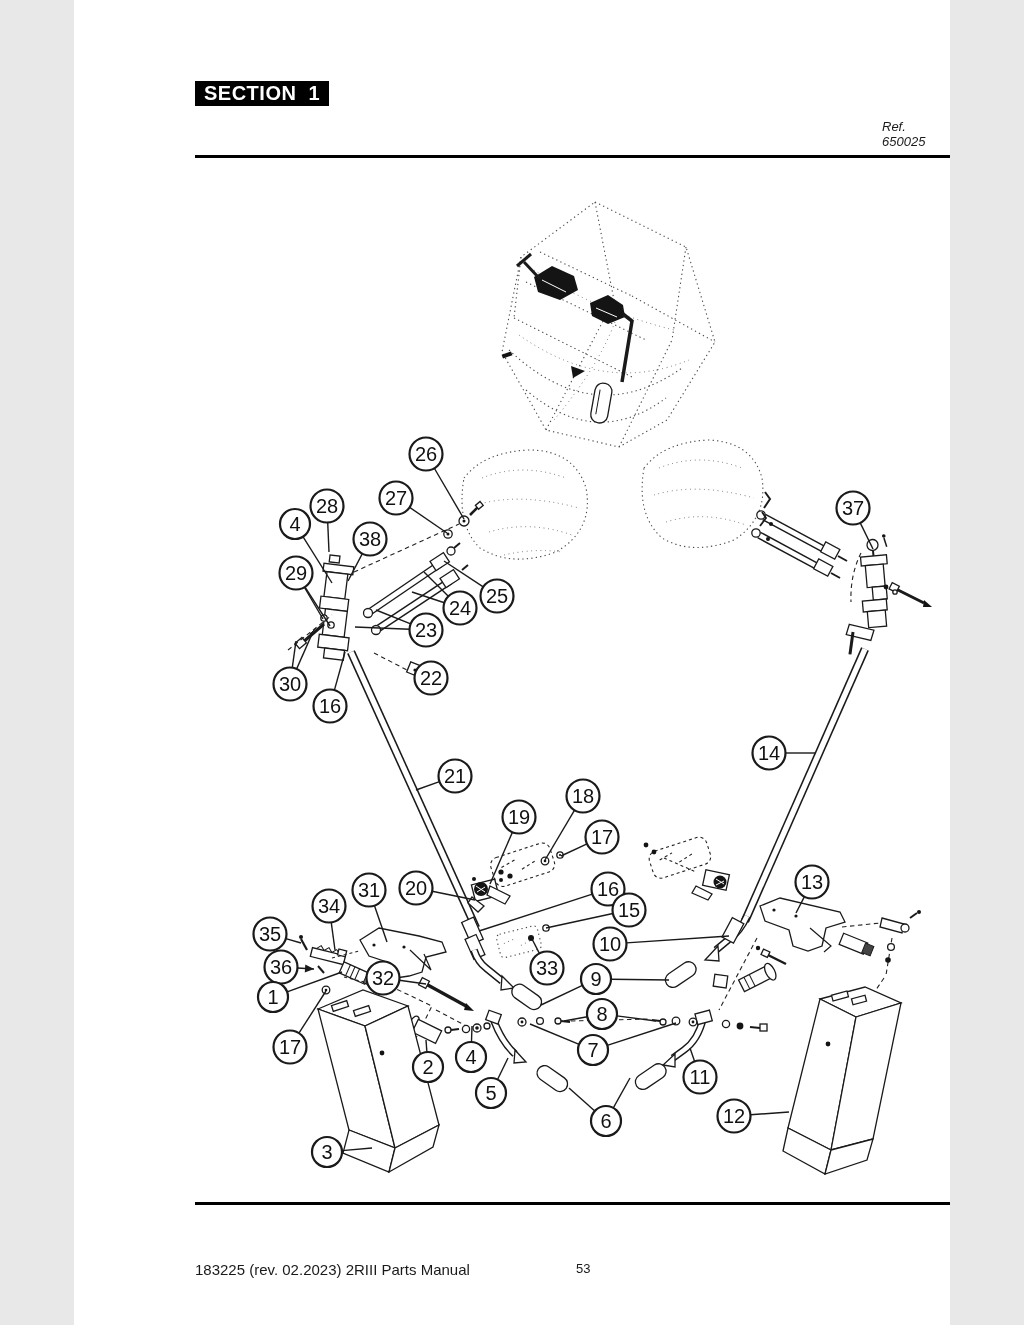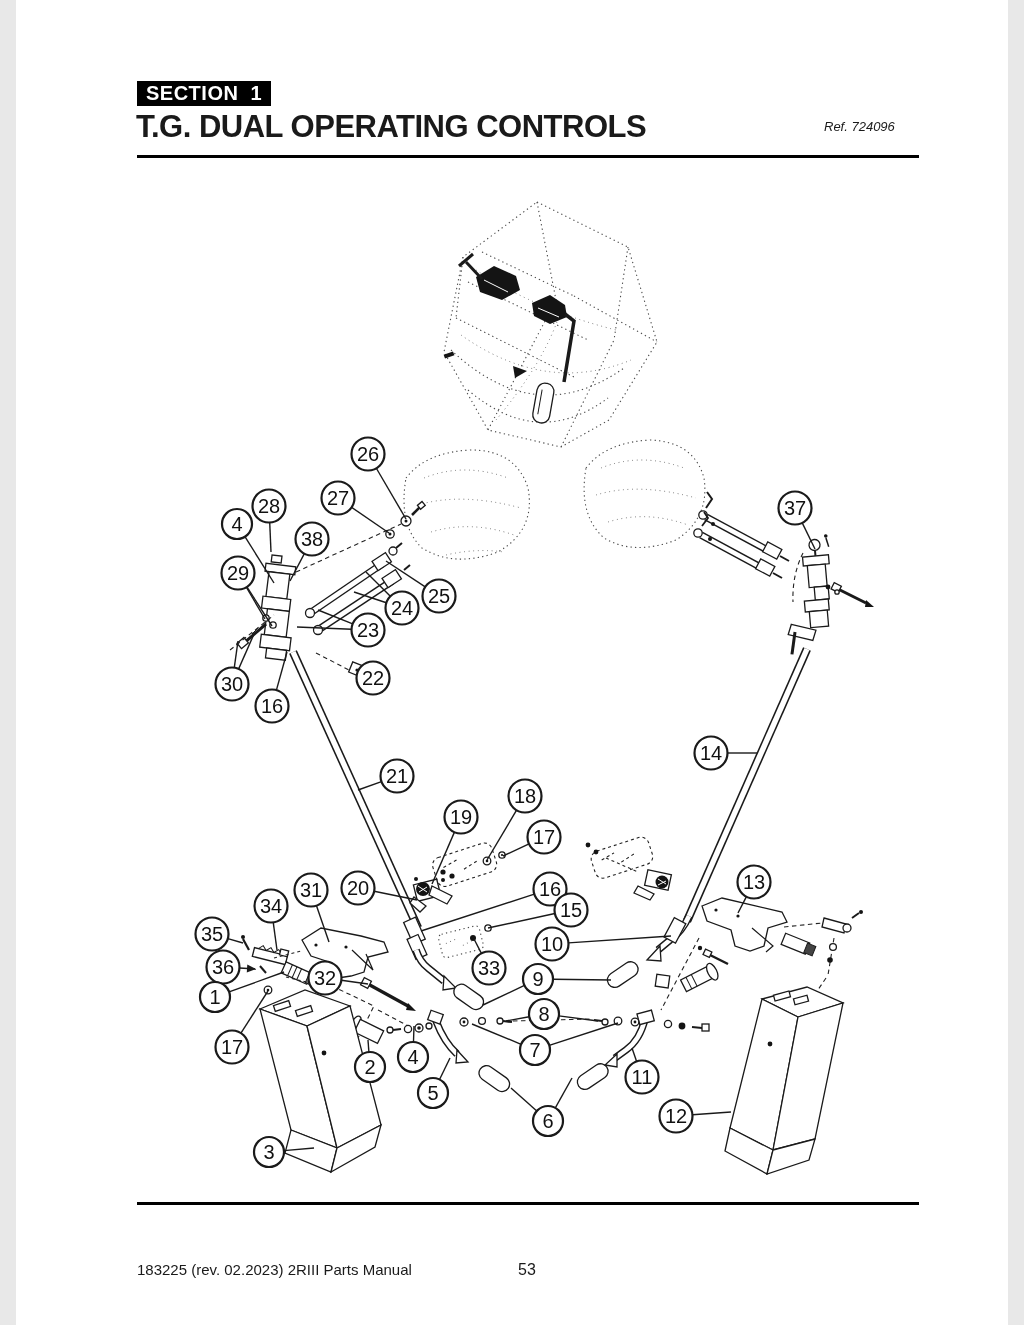--- a/index.html
+++ b/index.html
@@ -1,27 +1,27 @@
 <!DOCTYPE html>
 <html><head>
 <meta charset="utf-8">
 <style>
   html,body{margin:0;padding:0;background:#e8e8e8;}
-  #page{position:relative;width:992px;height:1325px;background:#ffffff;margin:0 auto;
+  #page{position:relative;width:876px;height:1325px;background:#ffffff;margin:0 auto;
         font-family:"Liberation Sans", sans-serif;color:#1a1a1a;overflow:hidden;}
   .abs{position:absolute;}
   #section-badge{left:121px;top:81px;background:#000;color:#fff;font-weight:bold;
         font-size:20px;line-height:25px;padding:0 9px;letter-spacing:.5px;word-spacing:6px;}
   #page-title{left:120px;top:109px;font-weight:bold;font-size:31px;letter-spacing:-0.5px;white-space:nowrap;}
   #ref-num{left:808px;top:119px;font-style:italic;font-size:13px;}
   .rule{left:121px;width:782px;height:3px;background:#000;}
   #rule-top{top:155px;}
   #rule-bottom{top:1202px;}
   #footer-left{left:121px;top:1261px;font-size:15px;}
-  #footer-page{left:502px;top:1261px;font-size:16px;}
+  #footer-page{left:502px;top:1261px;font-size:13px;}
   svg text{font-family:"Liberation Sans", sans-serif;}
   
   .d{fill:none;stroke:#4a4a4a;stroke-width:1.1;stroke-dasharray:1.3 3.2;}
   .d2{fill:none;stroke:#5a5a5a;stroke-width:1;stroke-dasharray:.8 3.8;}
   .dash{fill:none;stroke:#222;stroke-width:1.1;stroke-dasharray:4.5 3.5;}
   .ln{fill:none;stroke:#1a1a1a;}
   .part{fill:#fff;stroke:#1a1a1a;stroke-width:1.3;}
   .fillb{fill:#141414;stroke:none;}
   .to{stroke:#1a1a1a;stroke-width:7.5;fill:none;}
   .ti{stroke:#fff;stroke-width:4.6;fill:none;}
@@ -30,22 +30,21 @@
   .callout-line{stroke:#1a1a1a;stroke-width:1.4;}
   .callout-circle{fill:#fff;stroke:#1a1a1a;stroke-width:2.2;}
   .callout-text{font-size:20px;fill:#111;}
 </style>
 </head>
 <body>
 
 <div id="page">
 
   <div class="abs" id="section-badge">SECTION 1</div>
-  <div class="abs" id="page-title">T.G. DUAL OPERATING CONTROLS</div>
-  <div class="abs" id="ref-num">Ref. 724096</div>
+  <div class="abs" id="ref-num">Ref. 650025</div>
   <div class="abs rule" id="rule-top"></div>
   <div class="abs rule" id="rule-bottom"></div>
   <div class="abs" id="footer-left">183225  (rev. 02.2023) 2RIII Parts Manual</div>
   <div class="abs" id="footer-page">53</div>
 
   <svg class="abs" style="left:0;top:0" width="1024" height="1325" viewBox="0 0 1024 1325">
 
     <g>
       <path class="d" d="M521,202 L612,247 L641,342 L593,420 L545,447 L472,430 L428,352 L447,257 Z"></path>
       <path class="d" d="M466,252 L558,296"></path>

